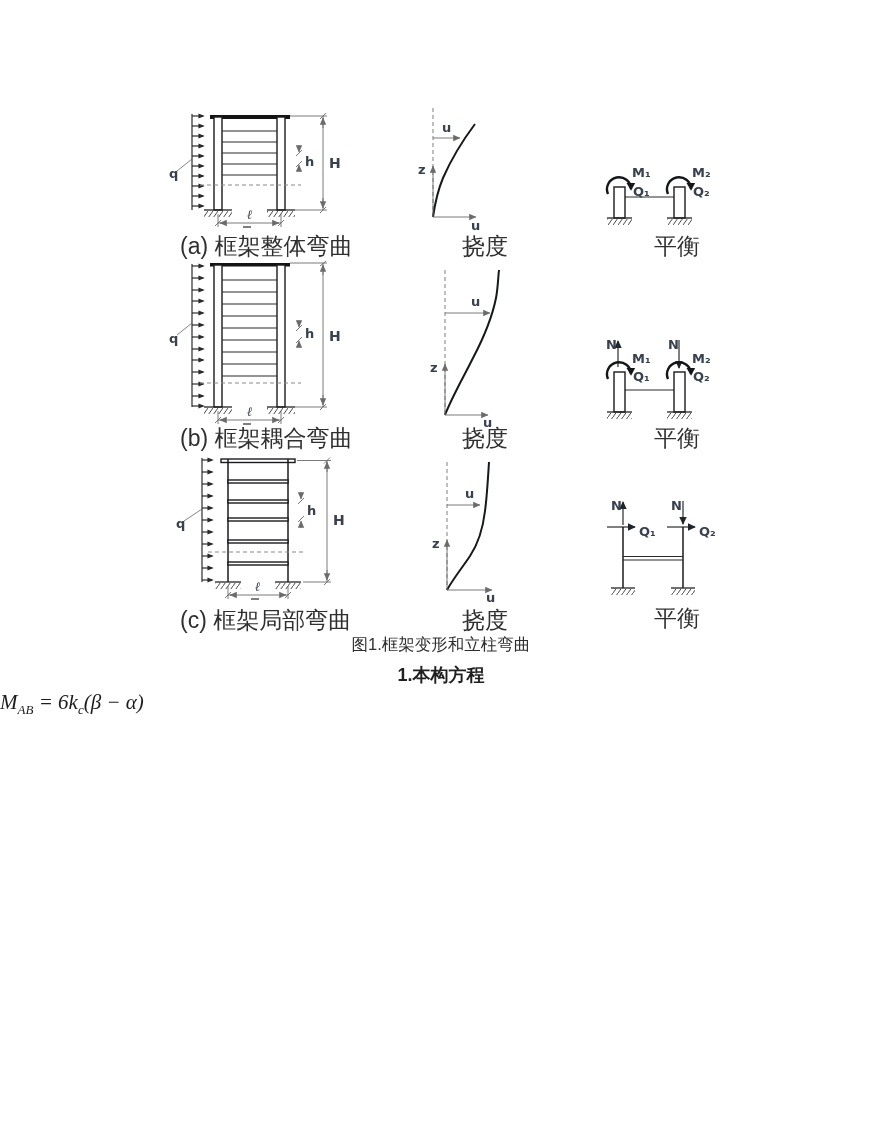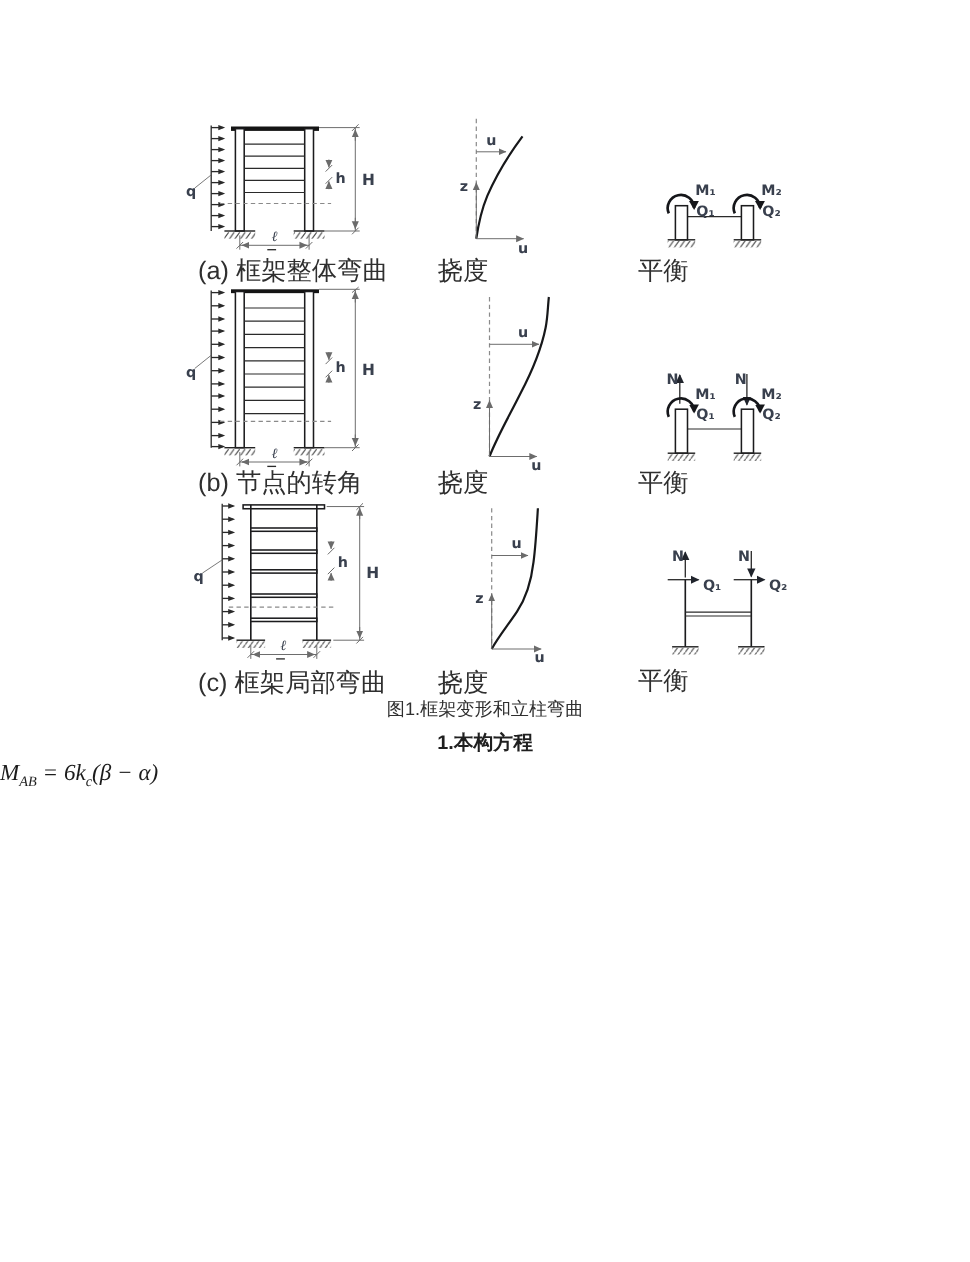--- a/index.html
+++ b/index.html
@@ -1,21 +1,21 @@
 <!DOCTYPE html>
 <html><head>
 <meta charset="utf-8">
 <style>
   html,body{margin:0;padding:0;background:#ffffff;}
   .page{position:relative;width:882px;height:1147px;background:#fff;overflow:hidden;
         font-family:"Liberation Sans","DejaVu Sans",sans-serif;color:#3d3d3d;}
   .fig{position:relative;width:882px;height:662px;}
   svg.d{position:absolute;overflow:visible;}
   .figlabel{position:absolute;font-size:23px;color:#2f2f2f;line-height:20px;white-space:nowrap;}
-  .ctr{text-align:left;}
+  .ctr{text-align:right;}
   .caption{position:absolute;left:0;top:634px;width:882px;text-align:center;font-size:16.5px;color:#2f2f2f;}
   .body-text{margin:0;padding:0 82px 0 84px;font-size:16.5px;line-height:38px;
              text-align:justify;text-indent:2.2em;color:#3a3a3a;letter-spacing:.3px;}
   .p1{margin-top:16px;}
   .p2{margin-top:8px;}
   .heading{margin:0;padding:0;text-align:center;font-size:18px;line-height:26px;font-weight:bold;color:#1f1f1f;}
   .formula{margin-top:2px;text-align:left;font-family:"Liberation Serif","DejaVu Serif",serif;
            font-style:italic;font-size:21px;color:#1c1c1c;}
   .formula sub{font-size:62%;}
   
@@ -266,21 +266,21 @@
       <g>
         <path d="M10,46 A12,12 0 1 1 33,41" class="arc" marker-end="url(#aM)"></path>
         <path d="M70,46 A12,12 0 1 1 93,41" class="arc" marker-end="url(#aM)"></path>
         <text x="34" y="30" class="sym">M₁</text>
         <text x="35" y="48" class="sym">Q₁</text>
         <text x="94" y="30" class="sym">M₂</text>
         <text x="95" y="48" class="sym">Q₂</text>
       </g>
     </svg>
 
-    <div class="figlabel" style="left:180px;top:428px">(b) 节点的转角</div>
+    <div class="figlabel" style="left:180px;top:428px">(b) 框架耦合弯曲</div>
     <div class="figlabel ctr" style="left:398px;top:428px;width:110px">挠度</div>
     <div class="figlabel ctr" style="left:580px;top:428px;width:120px">平衡</div>
 
     <svg class="d" style="left:163px;top:453px" width="185" height="150">
       <g>
         <line x1="39" y1="5" x2="39" y2="129" class="ln"></line>
         <line x1="39" y1="7" x2="49" y2="7" class="ln" marker-end="url(#aK)"></line>
         <line x1="39" y1="19" x2="49" y2="19" class="ln" marker-end="url(#aK)"></line>
         <line x1="39" y1="31" x2="49" y2="31" class="ln" marker-end="url(#aK)"></line>
         <line x1="39" y1="43" x2="49" y2="43" class="ln" marker-end="url(#aK)"></line>

